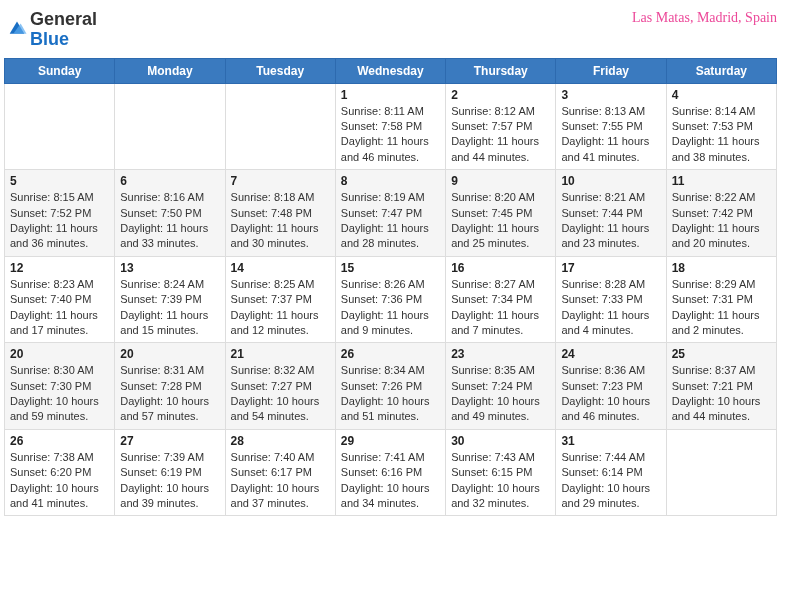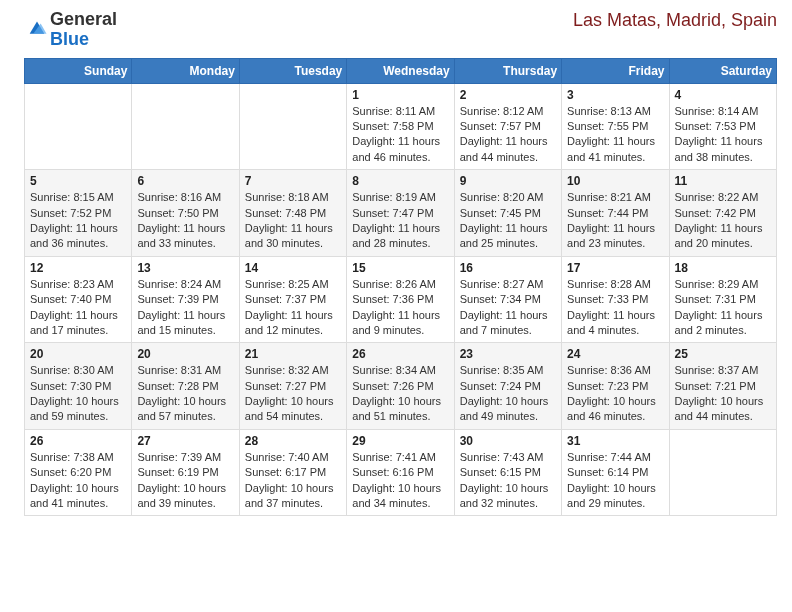--- a/index.html
+++ b/index.html
@@ -7,21 +7,21 @@
       font-family: Arial, sans-serif;
       background: #fff;
       width: 792px;
       height: 612px;
       overflow: hidden;
     }
     .page {
       width: 792px;
       height: 480px;
       background: #fff;
-      padding: 10px 15px 10px 24px;
+      padding: 10px 15px 10px 4px;
     }
     .header {
       display: flex;
       justify-content: space-between;
       align-items: flex-start;
       margin-bottom: 8px;
     }
     .logo {
       display: flex;
       align-items: center;
@@ -42,35 +42,36 @@
     .title-block {
       text-align: right;
     }
     .month-title {
       font-size: 32px;
       font-weight: 300;
       color: #333;
       line-height: 1.1;
     }
     .location {
-      font-size: 18px;
-      color: #7f1d1d;
+      font-size: 14px;
+      color: #ec4899;
+      font-family: Liberation Serif, serif;
     }
     .calendar {
       width: 100%;
       border-collapse: collapse;
       border: 1px solid #ccc;
     }
     .calendar th {
       background-color: #3a7abf;
       color: #fff;
       font-size: 12px;
       font-weight: bold;
       padding: 5px 4px;
-      text-align: right;
+      text-align: center;
       border: 1px solid #2d6aaf;
       margin-top: 20px;
     }
     .calendar td {
       vertical-align: top;
       padding: 4px 5px;
       border: 1px solid #ddd;
       width: calc(100% / 7);
       background: #fff;
       font-size: 10.2px;

